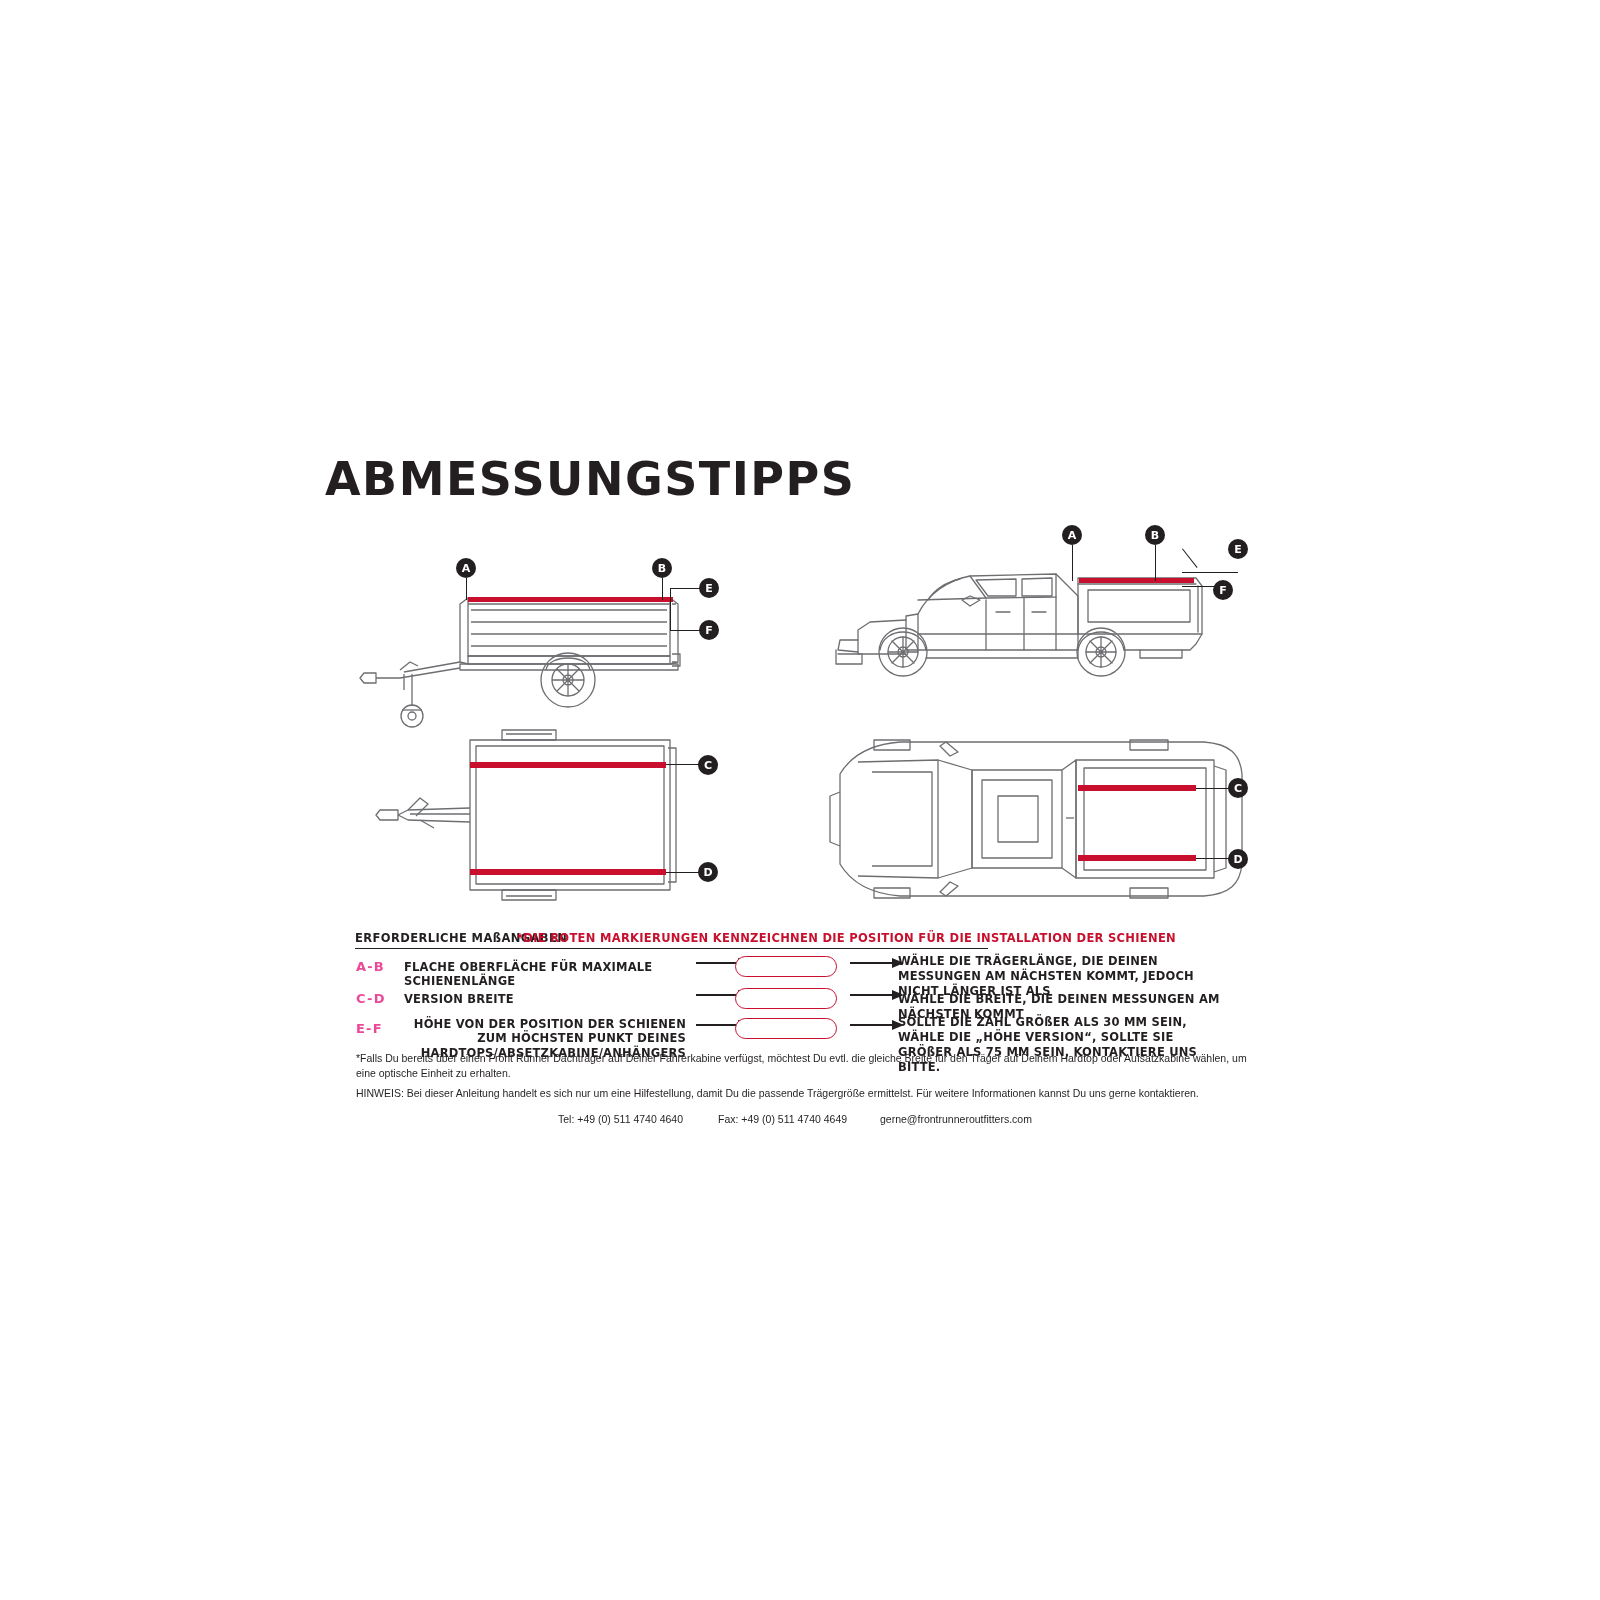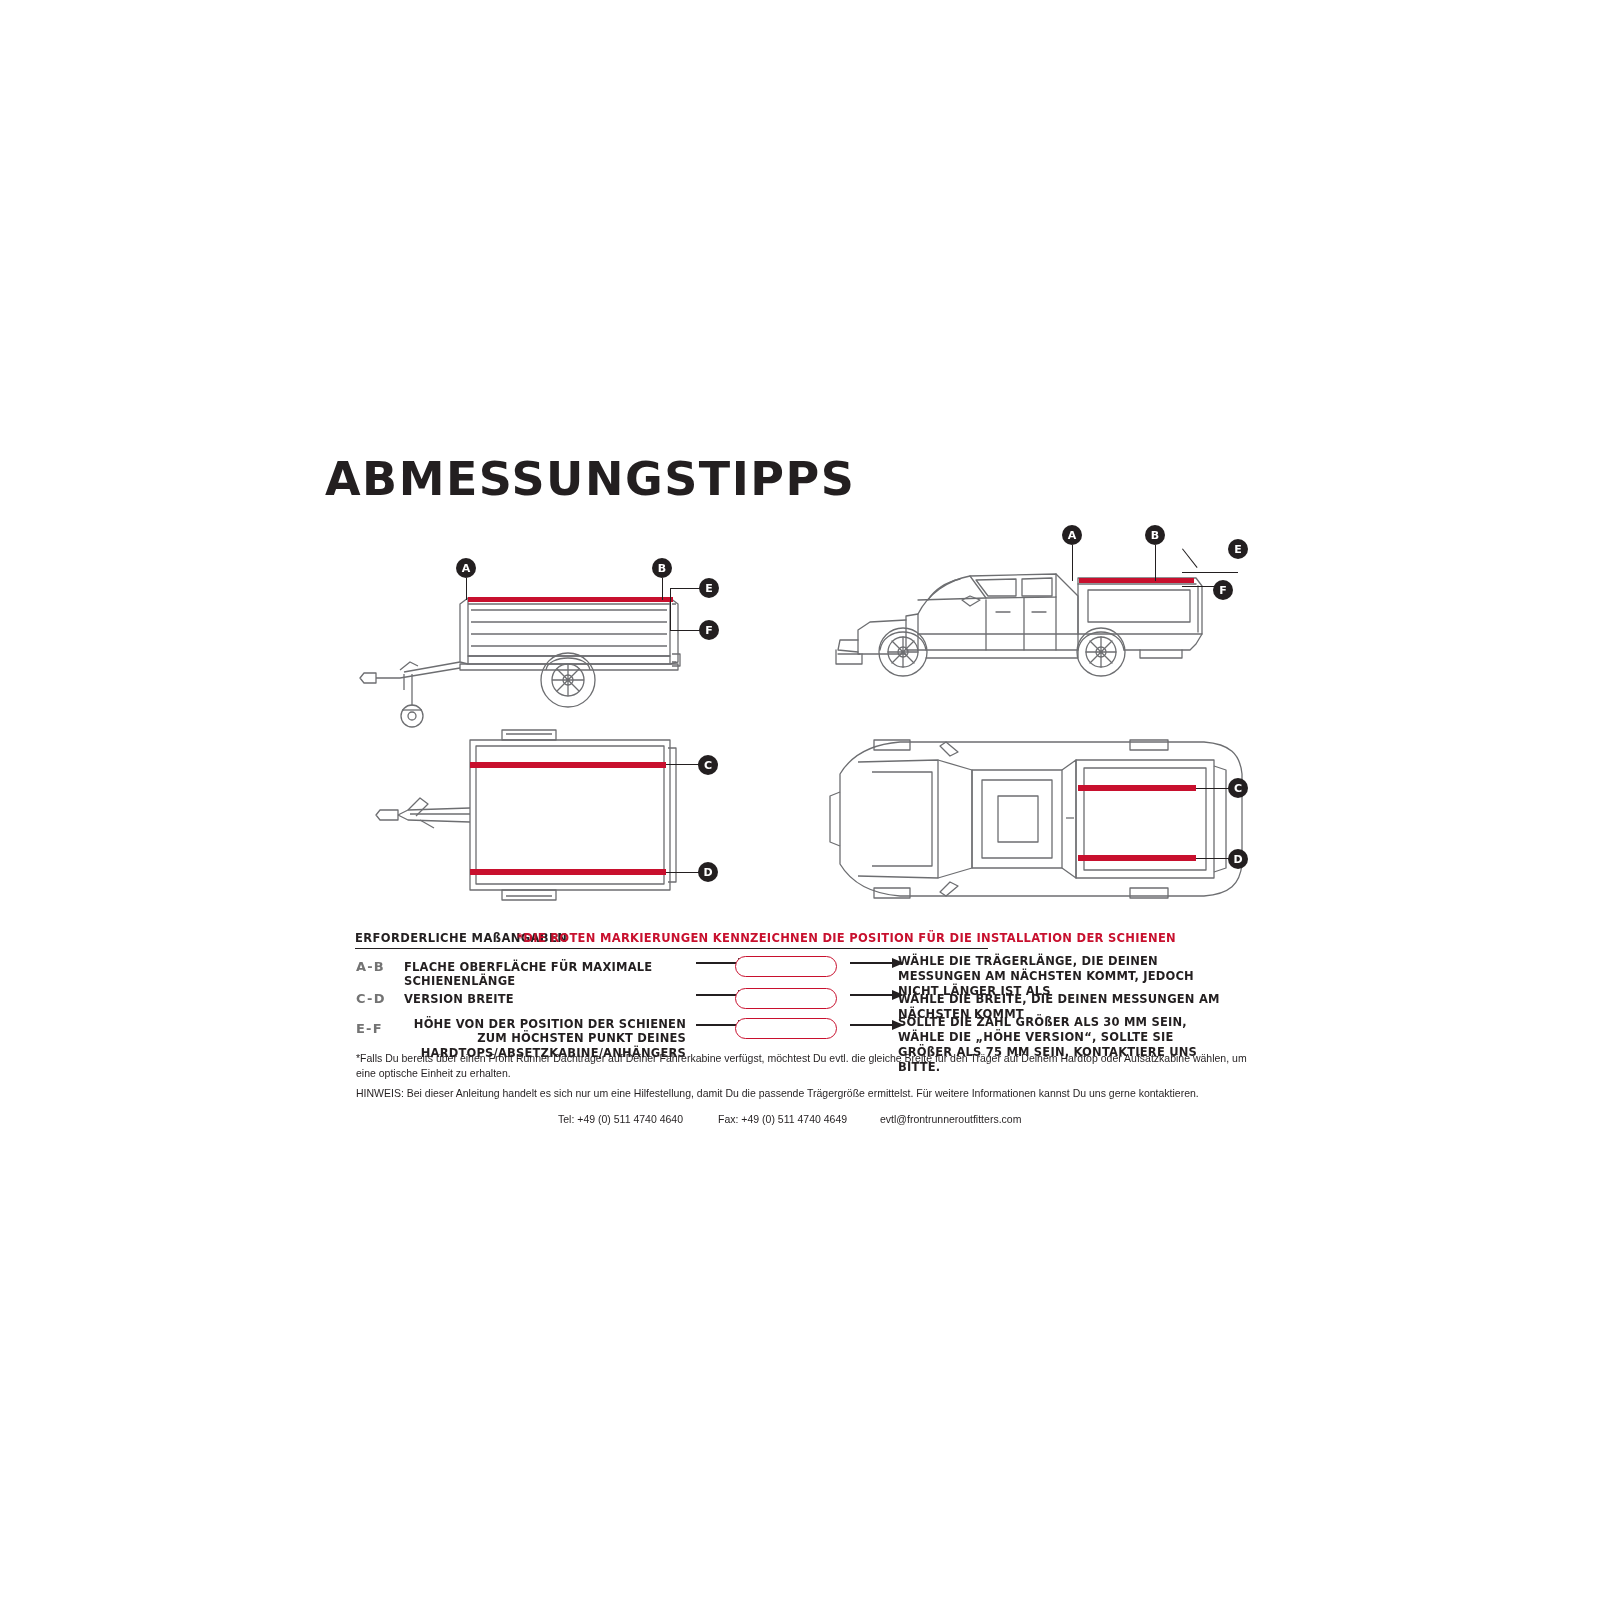--- a/index.html
+++ b/index.html
@@ -44,21 +44,21 @@
   .spec-head{
     position:absolute;left:355px;top:931px;font-size:11.5px;font-weight:bold;
     letter-spacing:.4px;color:#231f20;font-family:"DejaVu Sans", sans-serif;
   }
   .spec-head-red{
     position:absolute;left:517px;top:931px;font-size:11.5px;font-weight:bold;
     letter-spacing:.3px;color:#c8102e;font-family:"DejaVu Sans", sans-serif;
   }
   .row-code{
     position:absolute;font-size:13px;font-weight:bold;letter-spacing:1.2px;
-    color:#737373;font-family:"DejaVu Sans", sans-serif;
+    color:#ec4899;font-family:"DejaVu Sans", sans-serif;
   }
   .row-desc{
     position:absolute;font-size:11.5px;font-weight:bold;line-height:1.25;
     letter-spacing:.2px;color:#231f20;font-family:"DejaVu Sans", sans-serif;
   }
   .row-out{
     position:absolute;font-size:11.5px;font-weight:bold;line-height:1.3;
     letter-spacing:.2px;color:#231f20;font-family:"DejaVu Sans", sans-serif;
   }
   .pill{
@@ -319,15 +319,15 @@
     <div class="shaft"></div>
       <div class="head"></div>
   </div>
   <div class="row-out" style="left:898px;top:1015px;width:320px;">SOLLTE DIE ZAHL GRÖßER ALS 30 MM SEIN, WÄHLE DIE „HÖHE VERSION“, SOLLTE SIE GRÖßER ALS 75 MM SEIN, KONTAKTIERE UNS BITTE.</div>
 
   <div class="note" style="left:356px;top:1051px;width:900px;">*Falls Du bereits über einen Front Runner Dachträger auf Deiner Fahrerkabine verfügst, möchtest Du evtl. die gleiche Breite für den Träger auf Deinem Hardtop oder Aufsatzkabine wählen, um eine optische Einheit zu erhalten.</div>
   <div class="note" style="left:356px;top:1086px;width:900px;">HINWEIS: Bei dieser Anleitung handelt es sich nur um eine Hilfestellung, damit Du die passende Trägergröße ermittelst. Für weitere Informationen kannst Du uns gerne kontaktieren.</div>
 
   <div class="contact" style="left:558px;">Tel: +49 (0) 511 4740 4640</div>
   <div class="contact" style="left:718px;">Fax: +49 (0) 511 4740 4649</div>
-  <div class="contact" style="left:880px;">evtl@frontrunneroutfitters.com</div>
+  <div class="contact" style="left:880px;">gerne@frontrunneroutfitters.com</div>
 
 </div>
 
 </body></html>

